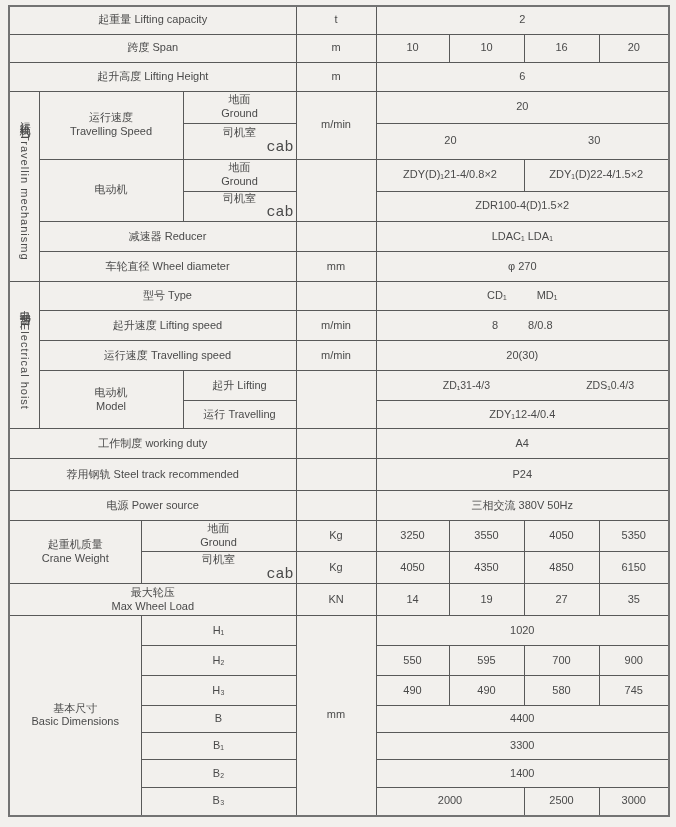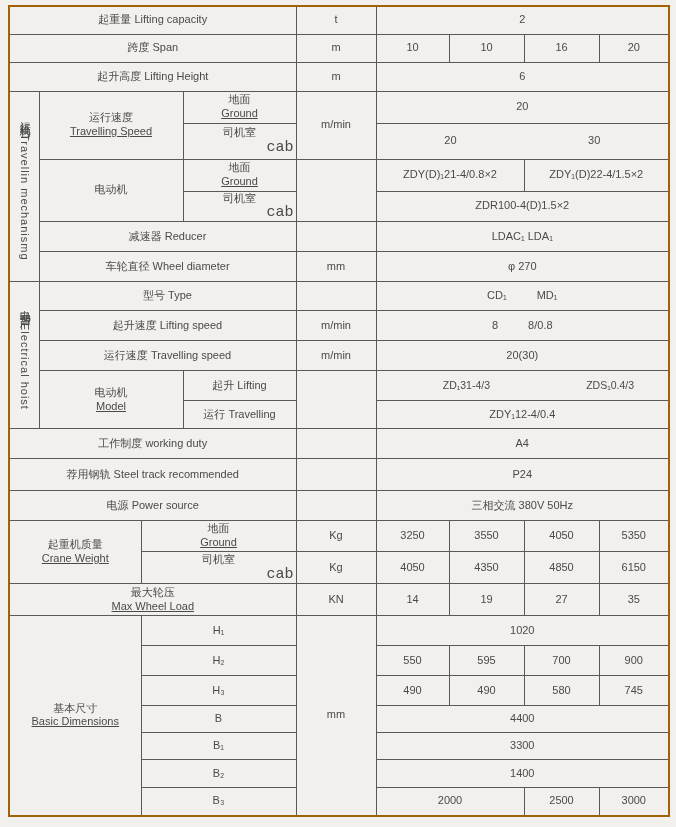--- a/index.html
+++ b/index.html
@@ -17,22 +17,22 @@
     table-layout:fixed;
   }
   table.spec td{
     border:1px solid #595959;
     text-align:center;
     vertical-align:middle;
     font-size:11px;
     padding:0 2px;
     line-height:1.25;
   }
-  table.spec{border:2px solid #a16207;}
-  .two-line .en{display:block;text-decoration:underline;}
+  table.spec{border:2px solid #737373;}
+  .two-line .en{display:block;}
   .two-line .zh{display:block;}
   .cab-en{font-family:Liberation Mono, monospace;font-size:15px;display:block;line-height:1.05;text-align:right;}
   .vstrip{
     writing-mode:vertical-rl;
     text-orientation:mixed;
     font-size:10px;
     padding:6px 0;
     letter-spacing:1px;
     white-space:nowrap;
   }

